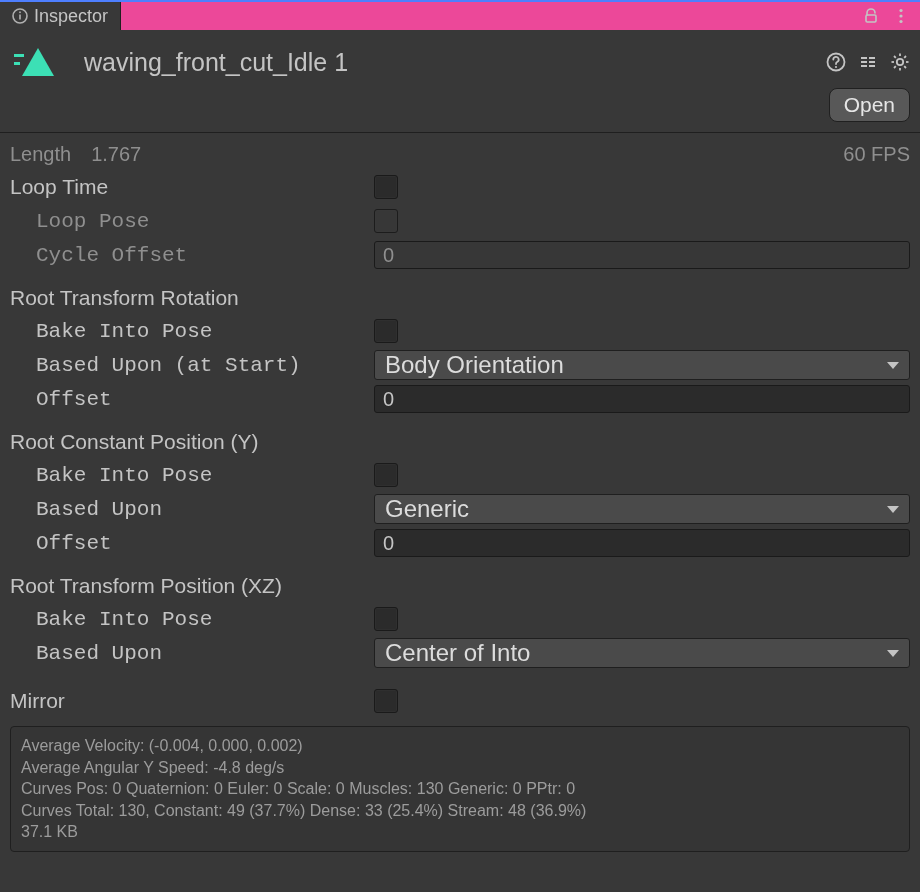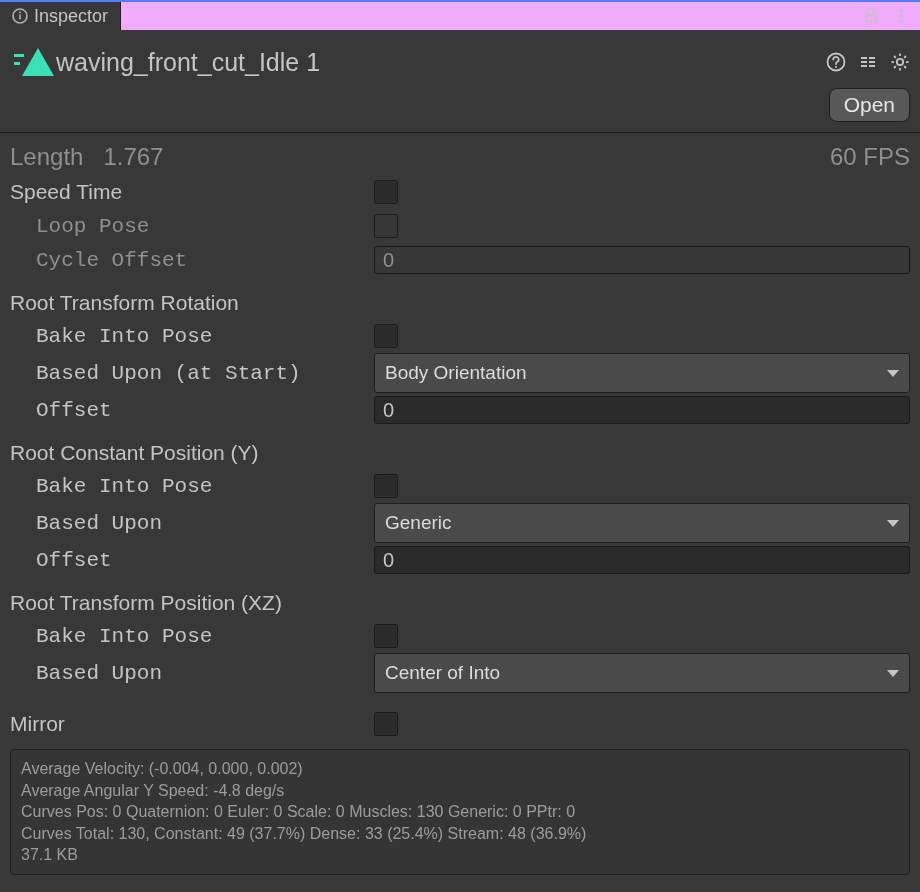--- a/index.html
+++ b/index.html
@@ -14,21 +14,21 @@
   }
   .panel {
     width: 920px; height: 892px;
     background: #383838;
     display: flex;
     flex-direction: column;
   }
   
   .tabbar {
     height: 30px;
-    background: #f0abfc;
+    background: #ec4899;
     border-top: 2px solid #4e7fff;
     display: flex;
     align-items: stretch;
     justify-content: space-between;
   }
   .tab {
     display: flex;
     align-items: center;
     background: #383838;
     padding: 0 12px;
@@ -44,21 +44,21 @@
     padding: 0 10px;
     color: #c4c4c4;
   }
   .tabbar-right .icon { width:18px; height:18px; }
 
   
   .header {
     display: flex;
     align-items: center;
     padding: 12px 10px 6px 10px;
-    gap: 2px;
+    gap: 30px;
   }
   .tri-icon {
     width: 44px; height: 40px;
     display:flex; align-items:center; justify-content:center;
   }
   .header-title {
     flex: 1;
     font-size: 25px;
     color: #c4c4c4;
   }
@@ -87,21 +87,21 @@
 
   
   .body {
     padding: 10px 10px 10px 10px;
   }
   .length-row {
     display: flex;
     align-items: baseline;
     justify-content: space-between;
     padding: 0 0 4px 0;
-    font-size: 24px;
+    font-size: 20px;
     color: #8f8f8f;
   }
   .length-row .left { display:flex; gap:20px; }
   .length-row .right { color:#8f8f8f; }
 
   .row {
     display: flex;
     align-items: center;
     min-height: 34px;
     gap: 0;
@@ -144,27 +144,27 @@
     color: #c4c4c4;
     padding: 0 8px;
     font-size: 20px;
     display: flex;
     align-items: center;
   }
   .textin-disabled { color:#8f8f8f; background:#373737; }
 
   .select {
     flex:1;
-    height: 40px;
+    height: 30px;
     background: #4a4a4a;
     border: 1px solid #1f1f1f;
     border-radius: 3px;
     color: #dcdcdc;
     padding: 0 10px;
-    font-size: 19px;
+    font-size: 24px;
     display: flex;
     align-items: center;
     justify-content: space-between;
   }
   .chev {
     width: 0; height: 0;
     border-left: 6px solid transparent;
     border-right: 6px solid transparent;
     border-top: 7px solid #c4c4c4;
   }
@@ -269,21 +269,21 @@
 
     <div class="length-row">
       <span class="left">
         <span>Length</span>
         <span>1.767</span>
       </span>
       <span class="right">60 FPS</span>
     </div>
 
     <div class="row">
-      <div class="label section">Speed Time</div>
+      <div class="label section">Loop Time</div>
       <div class="control">
           <div class="checkbox"></div>
         </div>
     </div>
     <div class="row">
       <div class="label indent">Loop Pose</div>
       <div class="control">
           <div class="checkbox inactive"></div>
         </div>
     </div>

